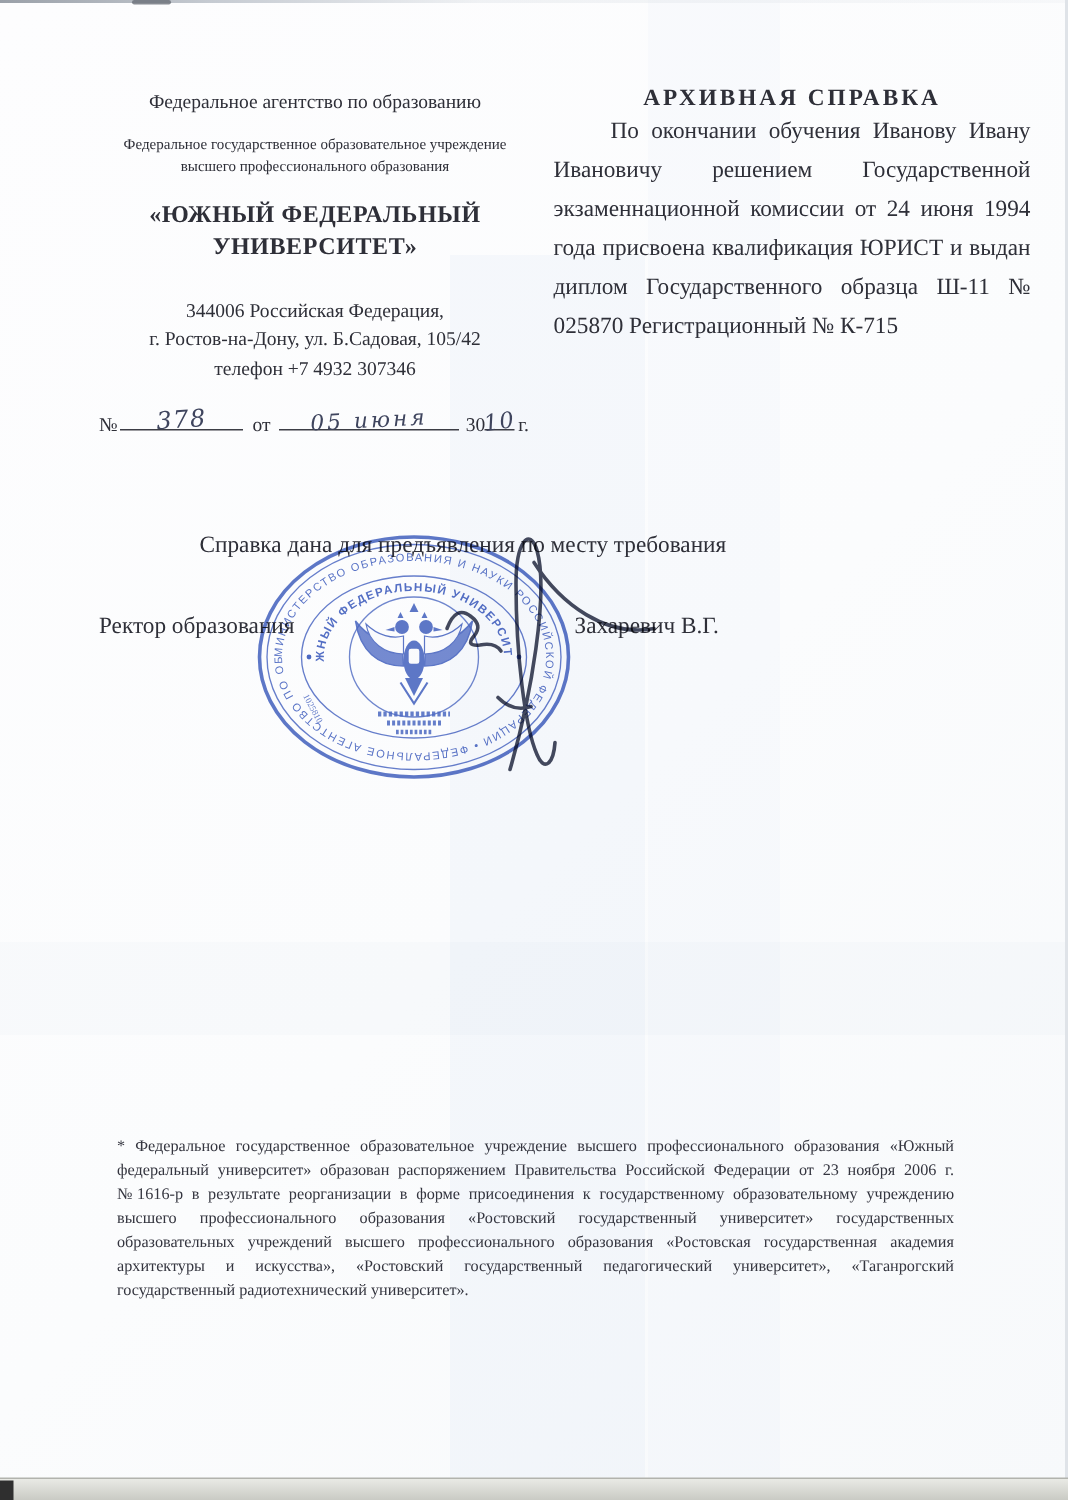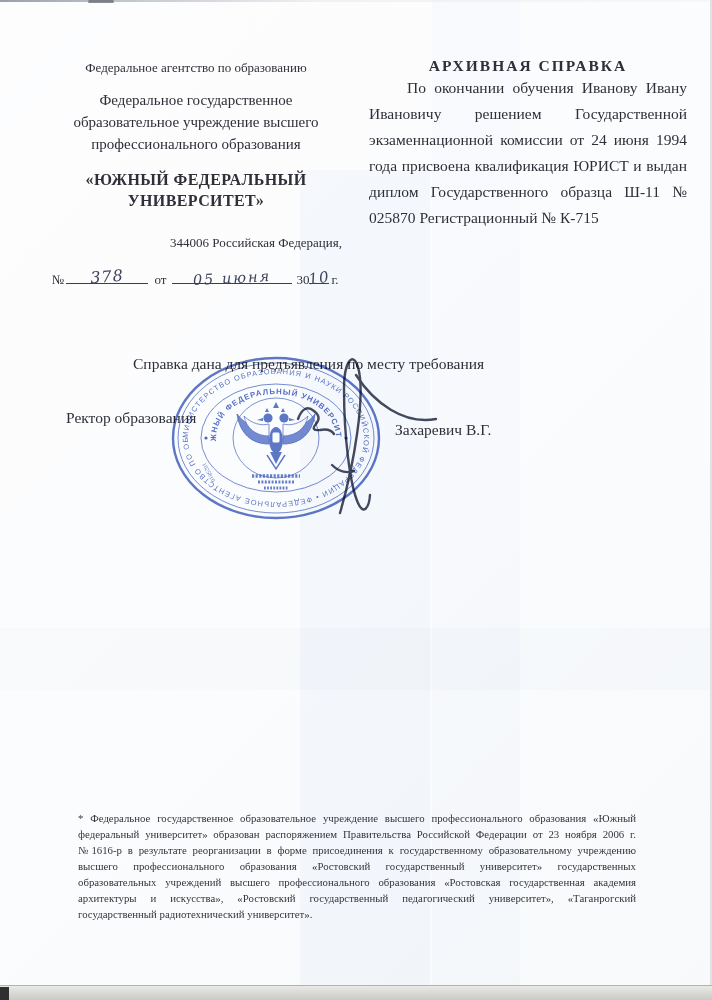--- a/index.html
+++ b/index.html
@@ -17,25 +17,25 @@
   .edge-top{position:absolute;top:0;left:0;width:712px;height:2px;background:linear-gradient(90deg,#9aa0a8 0%,#c6cbd2 20%,rgba(220,225,230,.4) 45%,rgba(230,233,238,.25) 100%);}
   .edge-top-mark{position:absolute;top:0;left:88px;width:26px;height:3px;background:#6a6f78;border-radius:2px;opacity:.8;}
   .edge-right{position:absolute;top:0;right:0;width:2px;height:1000px;background:#dfe3e8;}
   .edge-bottom{position:absolute;left:0;bottom:0;width:712px;height:14px;background:linear-gradient(#e9eae5,#c9cac4);border-top:1px solid #b2b3ad;}
   .edge-bottom-sq{position:absolute;left:0;bottom:0;width:9px;height:13px;background:#2f2f2f;}
   .band-v1{position:absolute;left:300px;top:170px;width:130px;height:815px;background:rgba(186,208,233,.10);}
   .band-v2{position:absolute;left:432px;top:0;width:88px;height:1000px;background:rgba(198,216,240,.07);}
   .band-h1{position:absolute;left:0;top:628px;width:712px;height:62px;background:rgba(193,211,233,.07);}
 
   
-  .left-col{position:absolute;left:50px;top:60px;width:292px;text-align:center;}
+  .left-col{position:absolute;left:64px;top:60px;width:292px;text-align:center;}
   .agency{font-size:13px;margin:0;}
-  .institution{font-size:15px;line-height:1.45;margin:14px 6px 0;}
+  .institution{font-size:10px;line-height:1.45;margin:14px 6px 0;}
   .uni-name{font-size:16px;font-weight:bold;line-height:1.3;margin:15px 0 0;letter-spacing:.4px;text-align:center;}
-  .address{font-size:13px;line-height:1.5;margin:21px 0 0;text-align:right;}
+  .address{font-size:13px;line-height:1.5;margin:21px 0 0;}
   .num-line{margin:16px 0 0 0;font-size:13px;text-align:left;padding-left:2px;white-space:nowrap;}
   .uline{display:inline-block;border-bottom:1px solid #3c3d45;height:15px;position:relative;vertical-align:baseline;}
   .u-num{width:82px;margin:0 6px 0 2px;}
   .u-date{width:120px;margin:0 4px 0 6px;}
   .u-year{width:20px;margin:0 2px 0 0;}
   .hw{
     position:absolute;left:50%;bottom:-3px;transform:translateX(-50%) rotate(-4deg);
     font-family:"DejaVu Serif",serif;font-style:italic;color:#3f455e;
     font-size:16px;white-space:nowrap;letter-spacing:1px;
   }
@@ -44,28 +44,28 @@
 
   
   .right-col{position:absolute;left:369px;top:57px;width:318px;}
   .doc-title{font-size:15.5px;font-weight:bold;letter-spacing:2px;text-align:center;margin:0;}
   .body-p{font-size:15.5px;line-height:26px;text-align:justify;text-align-last:left;margin:0;text-indent:38px;}
   .body-p.first{margin-top:19px;}
 
   
   .purpose{position:absolute;left:133px;top:355px;font-size:15.5px;margin:0;}
   .rector{position:absolute;left:66px;top:409px;font-size:15.5px;margin:0;}
-  .signer{position:absolute;left:383px;top:409px;font-size:15.5px;margin:12px;}
+  .signer{position:absolute;left:383px;top:409px;font-size:15.5px;margin:0;}
 
   .seal-wrap{position:absolute;left:166px;top:352px;width:220px;height:172px;mix-blend-mode:multiply;opacity:.92;}
   .sig-wrap{position:absolute;left:270px;top:345px;width:190px;height:185px;mix-blend-mode:multiply;}
 
   
   .footnote{
-    position:absolute;left:78px;top:810px;width:558px;
+    position:absolute;left:78px;top:756px;width:558px;
     font-size:10.8px;line-height:16px;text-align:justify;text-align-last:left;
     color:#34353f;margin:0;
   }
 </style>
 </head>
 <body>
 
 <div class="page">
 
   <div class="band-v1"></div>
@@ -76,20 +76,22 @@
   <div class="edge-right"></div>
   <div class="edge-bottom"></div>
   <div class="edge-bottom-sq"></div>
 
   <div class="left-col">
     <p class="agency">Федеральное агентство по образованию</p>
     <p class="institution">Федеральное государственное образовательное учреждение высшего профессионального образования</p>
     <p class="uni-name">«ЮЖНЫЙ ФЕДЕРАЛЬНЫЙ УНИВЕРСИТЕТ»</p>
     <div class="address">
       <div>344006 Российская Федерация,</div>
+      <div>г. Ростов-на-Дону, ул. Б.Садовая, 105/42</div>
+      <div>телефон +7 4932 307346</div>
     </div>
     <div class="num-line">
       <span>№</span><span class="uline u-num"><span class="hw">378</span></span><span>от</span><span class="uline u-date"><span class="hw hw-date">05 июня</span></span><span>30</span><span class="uline u-year"><span class="hw hw-year">10</span></span><span>г.</span>
     </div>
   </div>
 
   <div class="right-col">
     <h1 class="doc-title">АРХИВНАЯ СПРАВКА</h1>
     <p class="body-p">По окончании обучения Иванову Ивану Ивановичу решением Государственной экзаменнационной комиссии от 24 июня 1994 года присвоена квалификация ЮРИСТ и выдан диплом Государственного образца Ш-11 № 025870 Регистрационный № К-715</p>
   </div>

